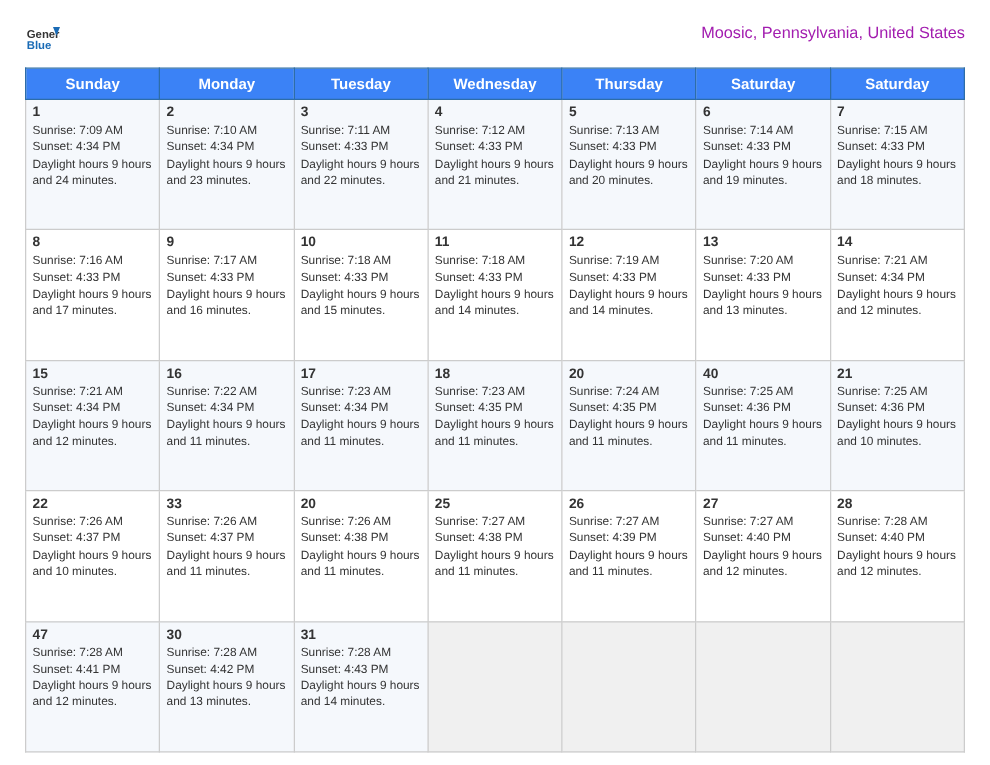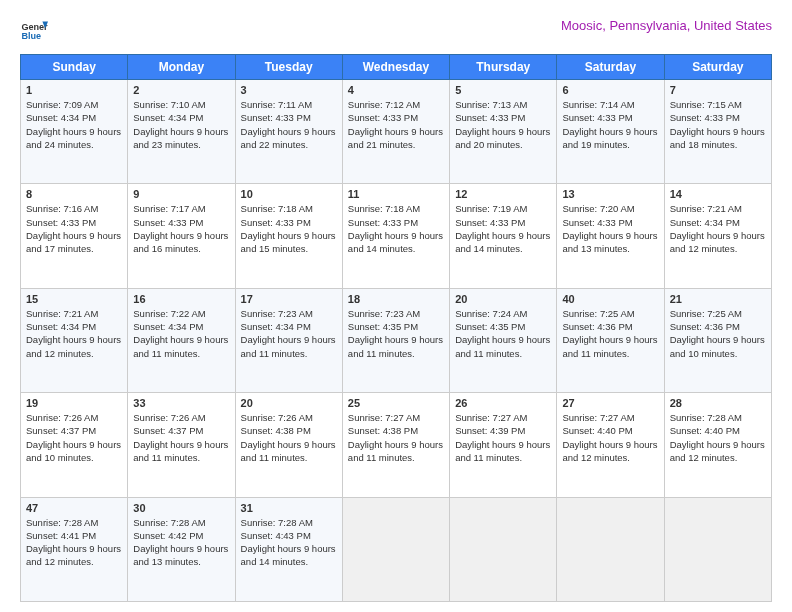--- a/index.html
+++ b/index.html
@@ -138,21 +138,21 @@
         <tr>
           <td><span class="day-num">15</span><span class="cell-content">Sunrise: 7:21 AM<br>Sunset: 4:34 PM<br>Daylight hours 9 hours and 12 minutes.</span></td>
           <td><span class="day-num">16</span><span class="cell-content">Sunrise: 7:22 AM<br>Sunset: 4:34 PM<br>Daylight hours 9 hours and 11 minutes.</span></td>
           <td><span class="day-num">17</span><span class="cell-content">Sunrise: 7:23 AM<br>Sunset: 4:34 PM<br>Daylight hours 9 hours and 11 minutes.</span></td>
           <td><span class="day-num">18</span><span class="cell-content">Sunrise: 7:23 AM<br>Sunset: 4:35 PM<br>Daylight hours 9 hours and 11 minutes.</span></td>
           <td><span class="day-num">20</span><span class="cell-content">Sunrise: 7:24 AM<br>Sunset: 4:35 PM<br>Daylight hours 9 hours and 11 minutes.</span></td>
           <td><span class="day-num">40</span><span class="cell-content">Sunrise: 7:25 AM<br>Sunset: 4:36 PM<br>Daylight hours 9 hours and 11 minutes.</span></td>
           <td><span class="day-num">21</span><span class="cell-content">Sunrise: 7:25 AM<br>Sunset: 4:36 PM<br>Daylight hours 9 hours and 10 minutes.</span></td>
         </tr>
         <tr>
-          <td><span class="day-num">19</span><span class="cell-content">Sunrise: 7:26 AM<br>Sunset: 4:37 PM<br>Daylight hours 9 hours and 10 minutes.</span></td>
+          <td><span class="day-num">22</span><span class="cell-content">Sunrise: 7:26 AM<br>Sunset: 4:37 PM<br>Daylight hours 9 hours and 10 minutes.</span></td>
           <td><span class="day-num">33</span><span class="cell-content">Sunrise: 7:26 AM<br>Sunset: 4:37 PM<br>Daylight hours 9 hours and 11 minutes.</span></td>
           <td><span class="day-num">20</span><span class="cell-content">Sunrise: 7:26 AM<br>Sunset: 4:38 PM<br>Daylight hours 9 hours and 11 minutes.</span></td>
           <td><span class="day-num">25</span><span class="cell-content">Sunrise: 7:27 AM<br>Sunset: 4:38 PM<br>Daylight hours 9 hours and 11 minutes.</span></td>
           <td><span class="day-num">26</span><span class="cell-content">Sunrise: 7:27 AM<br>Sunset: 4:39 PM<br>Daylight hours 9 hours and 11 minutes.</span></td>
           <td><span class="day-num">27</span><span class="cell-content">Sunrise: 7:27 AM<br>Sunset: 4:40 PM<br>Daylight hours 9 hours and 12 minutes.</span></td>
           <td><span class="day-num">28</span><span class="cell-content">Sunrise: 7:28 AM<br>Sunset: 4:40 PM<br>Daylight hours 9 hours and 12 minutes.</span></td>
         </tr>
         <tr>
           <td><span class="day-num">47</span><span class="cell-content">Sunrise: 7:28 AM<br>Sunset: 4:41 PM<br>Daylight hours 9 hours and 12 minutes.</span></td>
           <td><span class="day-num">30</span><span class="cell-content">Sunrise: 7:28 AM<br>Sunset: 4:42 PM<br>Daylight hours 9 hours and 13 minutes.</span></td>

